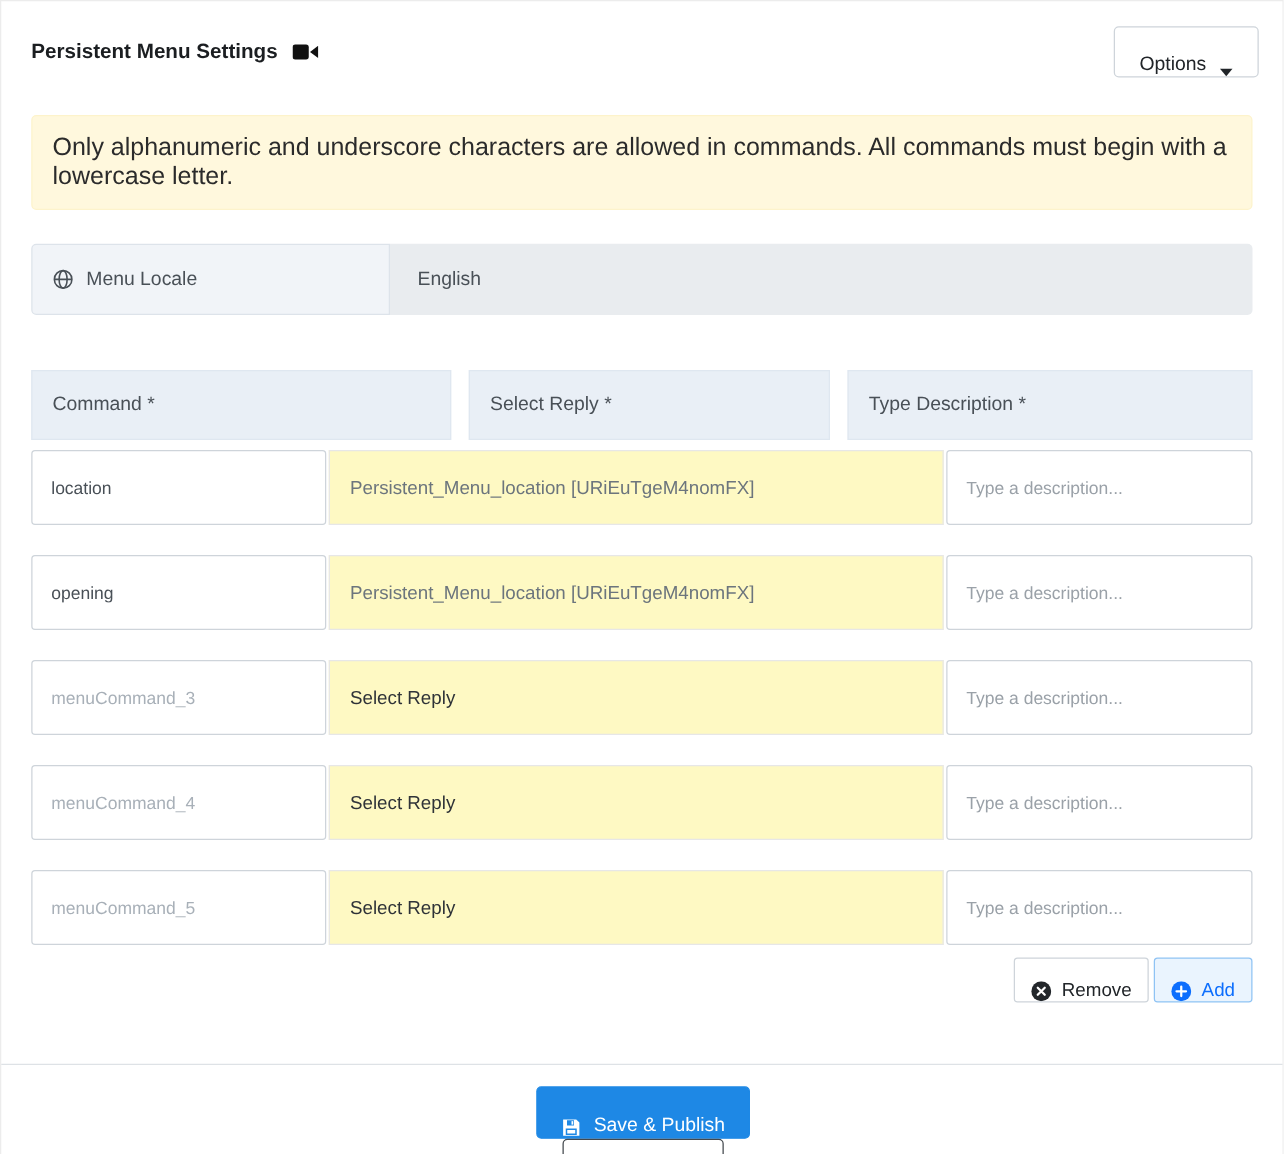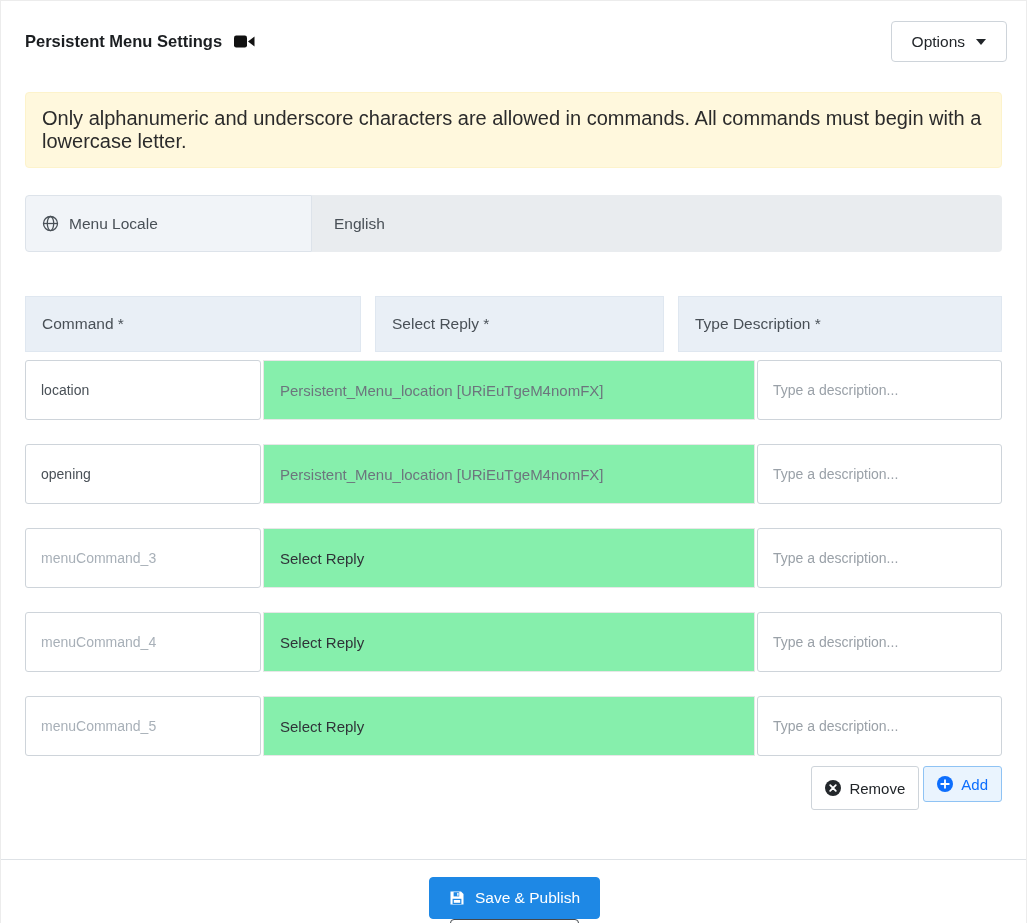--- a/index.html
+++ b/index.html
@@ -15,21 +15,21 @@
 
   
   .top-row {
     display:flex; justify-content:space-between; align-items:center;
     padding:20px 19px 0 24px;
   }
   .title-wrap { display:flex; align-items:center; gap:12px; }
   .page-title { font-size:16.5px; font-weight:700; color:#1b1e21; }
   .icon-camera { display:inline-flex; }
   .btn {
-    display:inline-flex; align-items:center; cursor:pointer;
+    display:inline-flex; align-items:flex-end; cursor:pointer;
     font-family:inherit; background:#fff; border:1px solid #ced4da;
     border-radius:4px; font-size:15.5px; color:#212529;
   }
   .btn-options { height:41px; padding:0 20px; gap:11px; }
   .caret-down {
     width:0; height:0; display:inline-block;
     border-left:5px solid transparent; border-right:5px solid transparent;
     border-top:6px solid #212529;
   }
 
@@ -63,29 +63,29 @@
   .trow { display:grid; grid-template-columns:236px 492px 1fr; gap:2px; margin-top:24px; }
   .thead + .trow { margin-top:8px; }
   .cmd-input, .desc-input {
     height:60px; width:100%; border:1px solid #ced4da; border-radius:3px;
     padding:0 15px; font-size:14px; color:#495057; outline:none;
     font-family:inherit; background:#fff;
   }
   .cmd-input::placeholder { color:#a8b0b8; }
   .desc-input::placeholder { color:#9aa1a8; }
   .reply-cell {
-    height:60px; background:#86efac; border:1px solid #e7e7e7;
+    height:60px; background:#fef9c3; border:1px solid #e7e7e7;
     display:flex; align-items:center; padding-left:16px;
     font-size:15px; color:#2f3338; cursor:pointer;
   }
   .reply-cell.reply-muted { color:#6c757d; }
 
   
   .row-actions { display:flex; justify-content:flex-end; gap:4px; margin:10px 24px 0; }
-  .btn-remove { height:44px; padding:0 13px; gap:8px; border-radius:3px; font-size:15px;margin-left:46px; }
+  .btn-remove { height:36px; padding:0 13px; gap:8px; border-radius:3px; font-size:15px;margin-left:46px; }
   .btn-add {
     height:36px; padding:0 13px; gap:8px; border-radius:3px; font-size:15px;
     background:#eaf4fe; border:1px solid #8fc3f4; color:#0d6efd;
   }
 
   
   .footer-divider { border:none; border-top:1px solid #dee2e6; margin-top:49px; }
   .footer-bar {
     display:flex; justify-content:space-between; align-items:center;
     padding:17px 22px 20px 24px;

